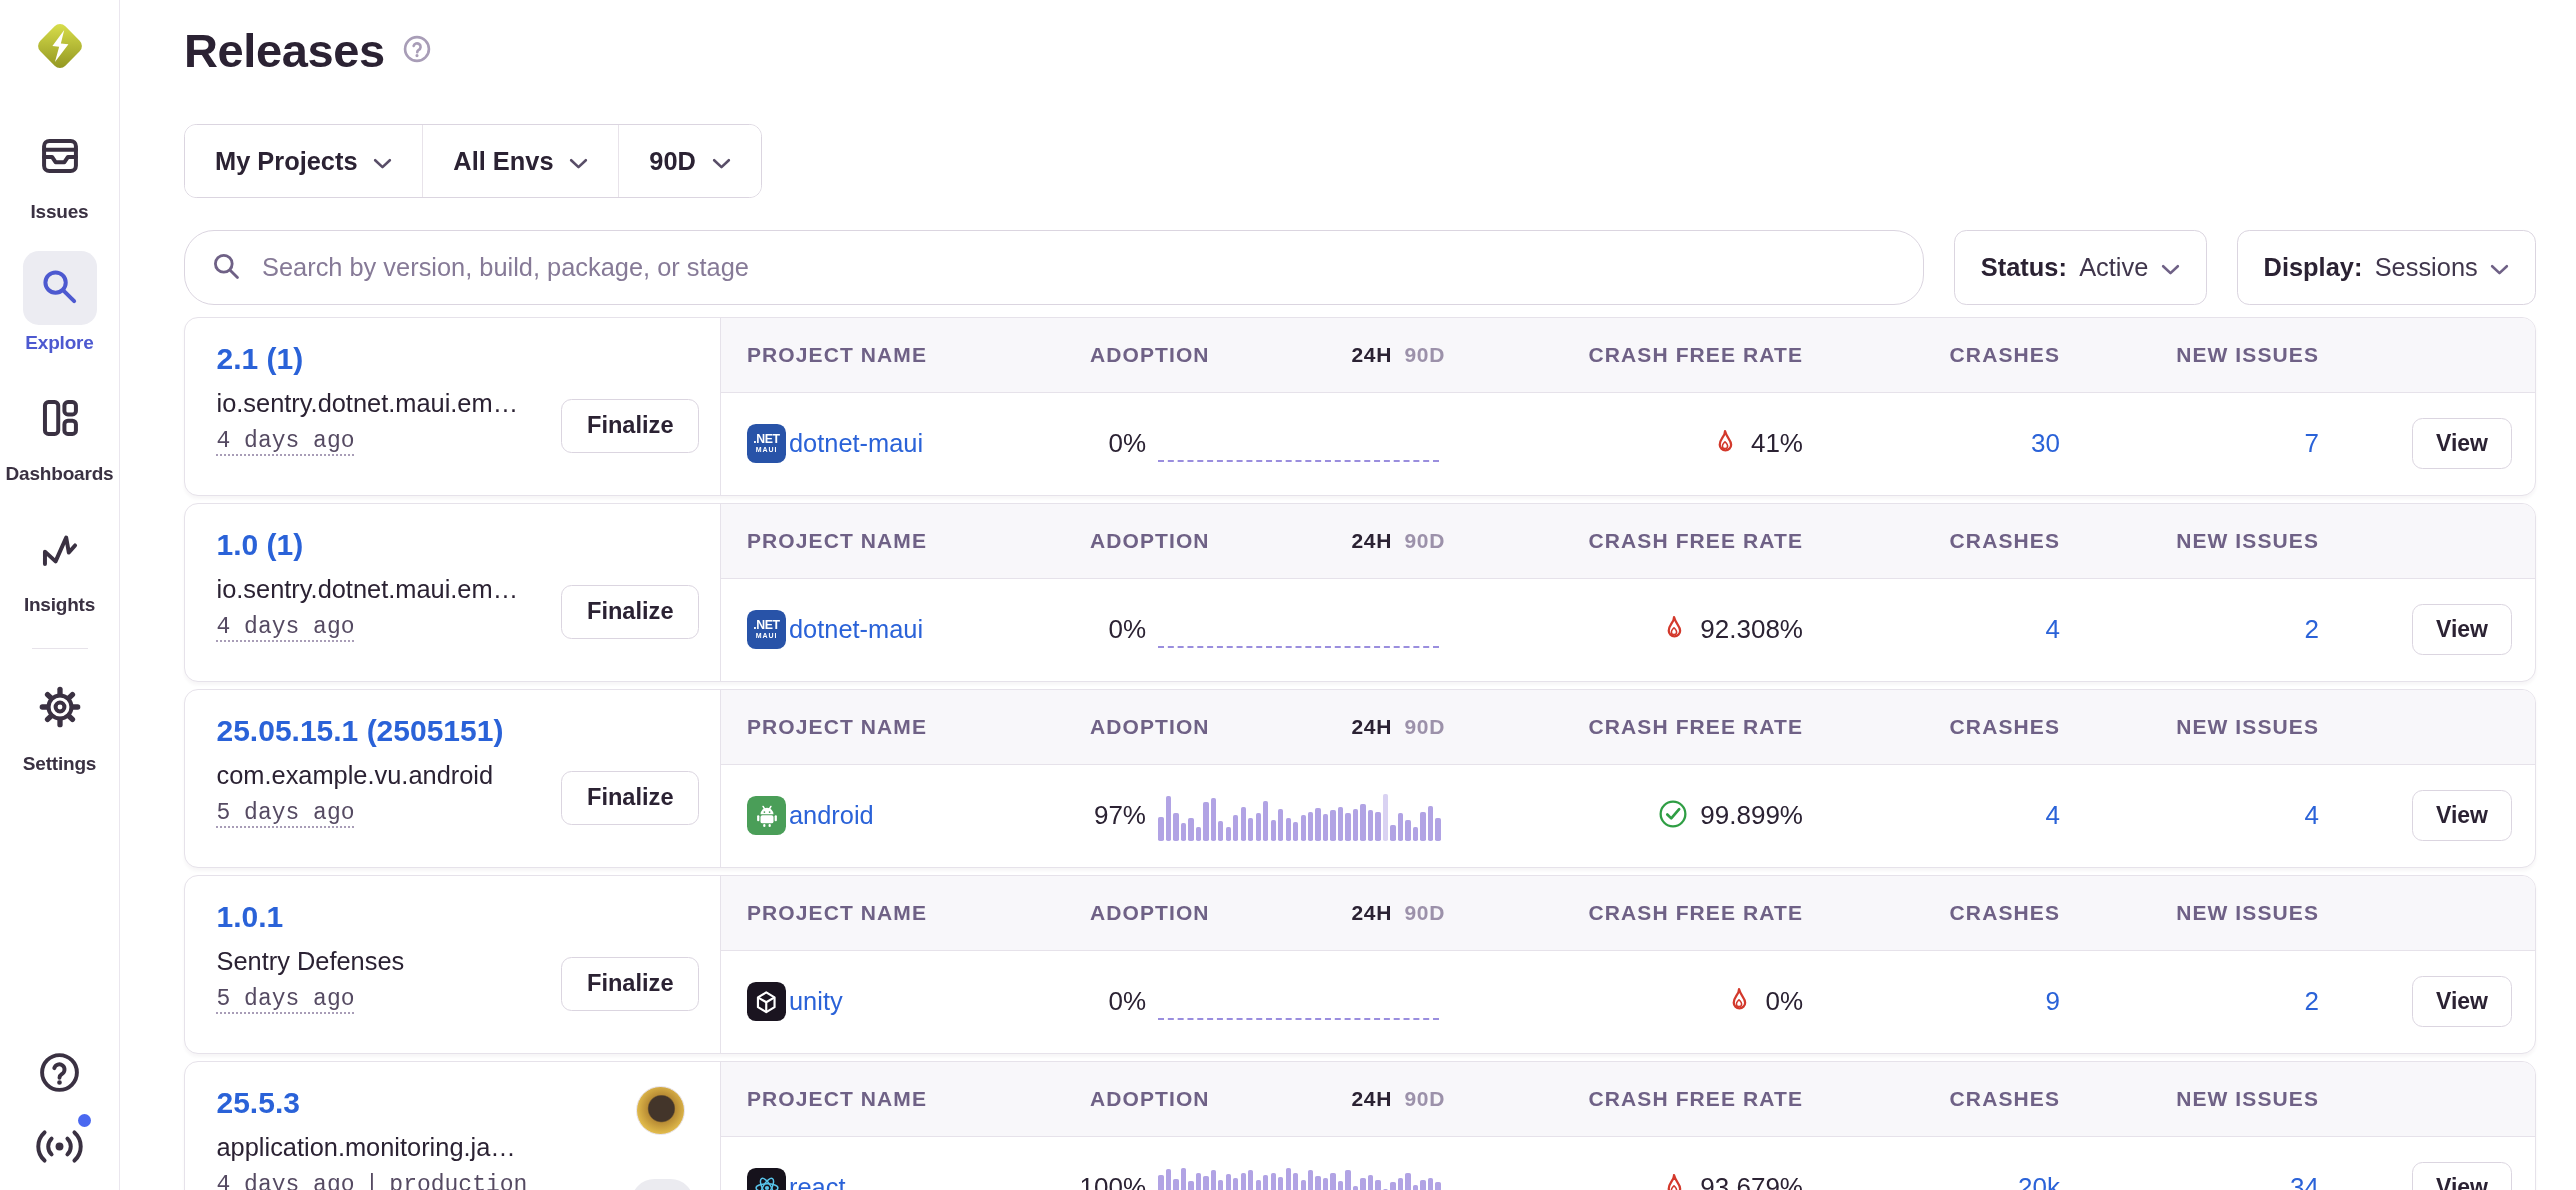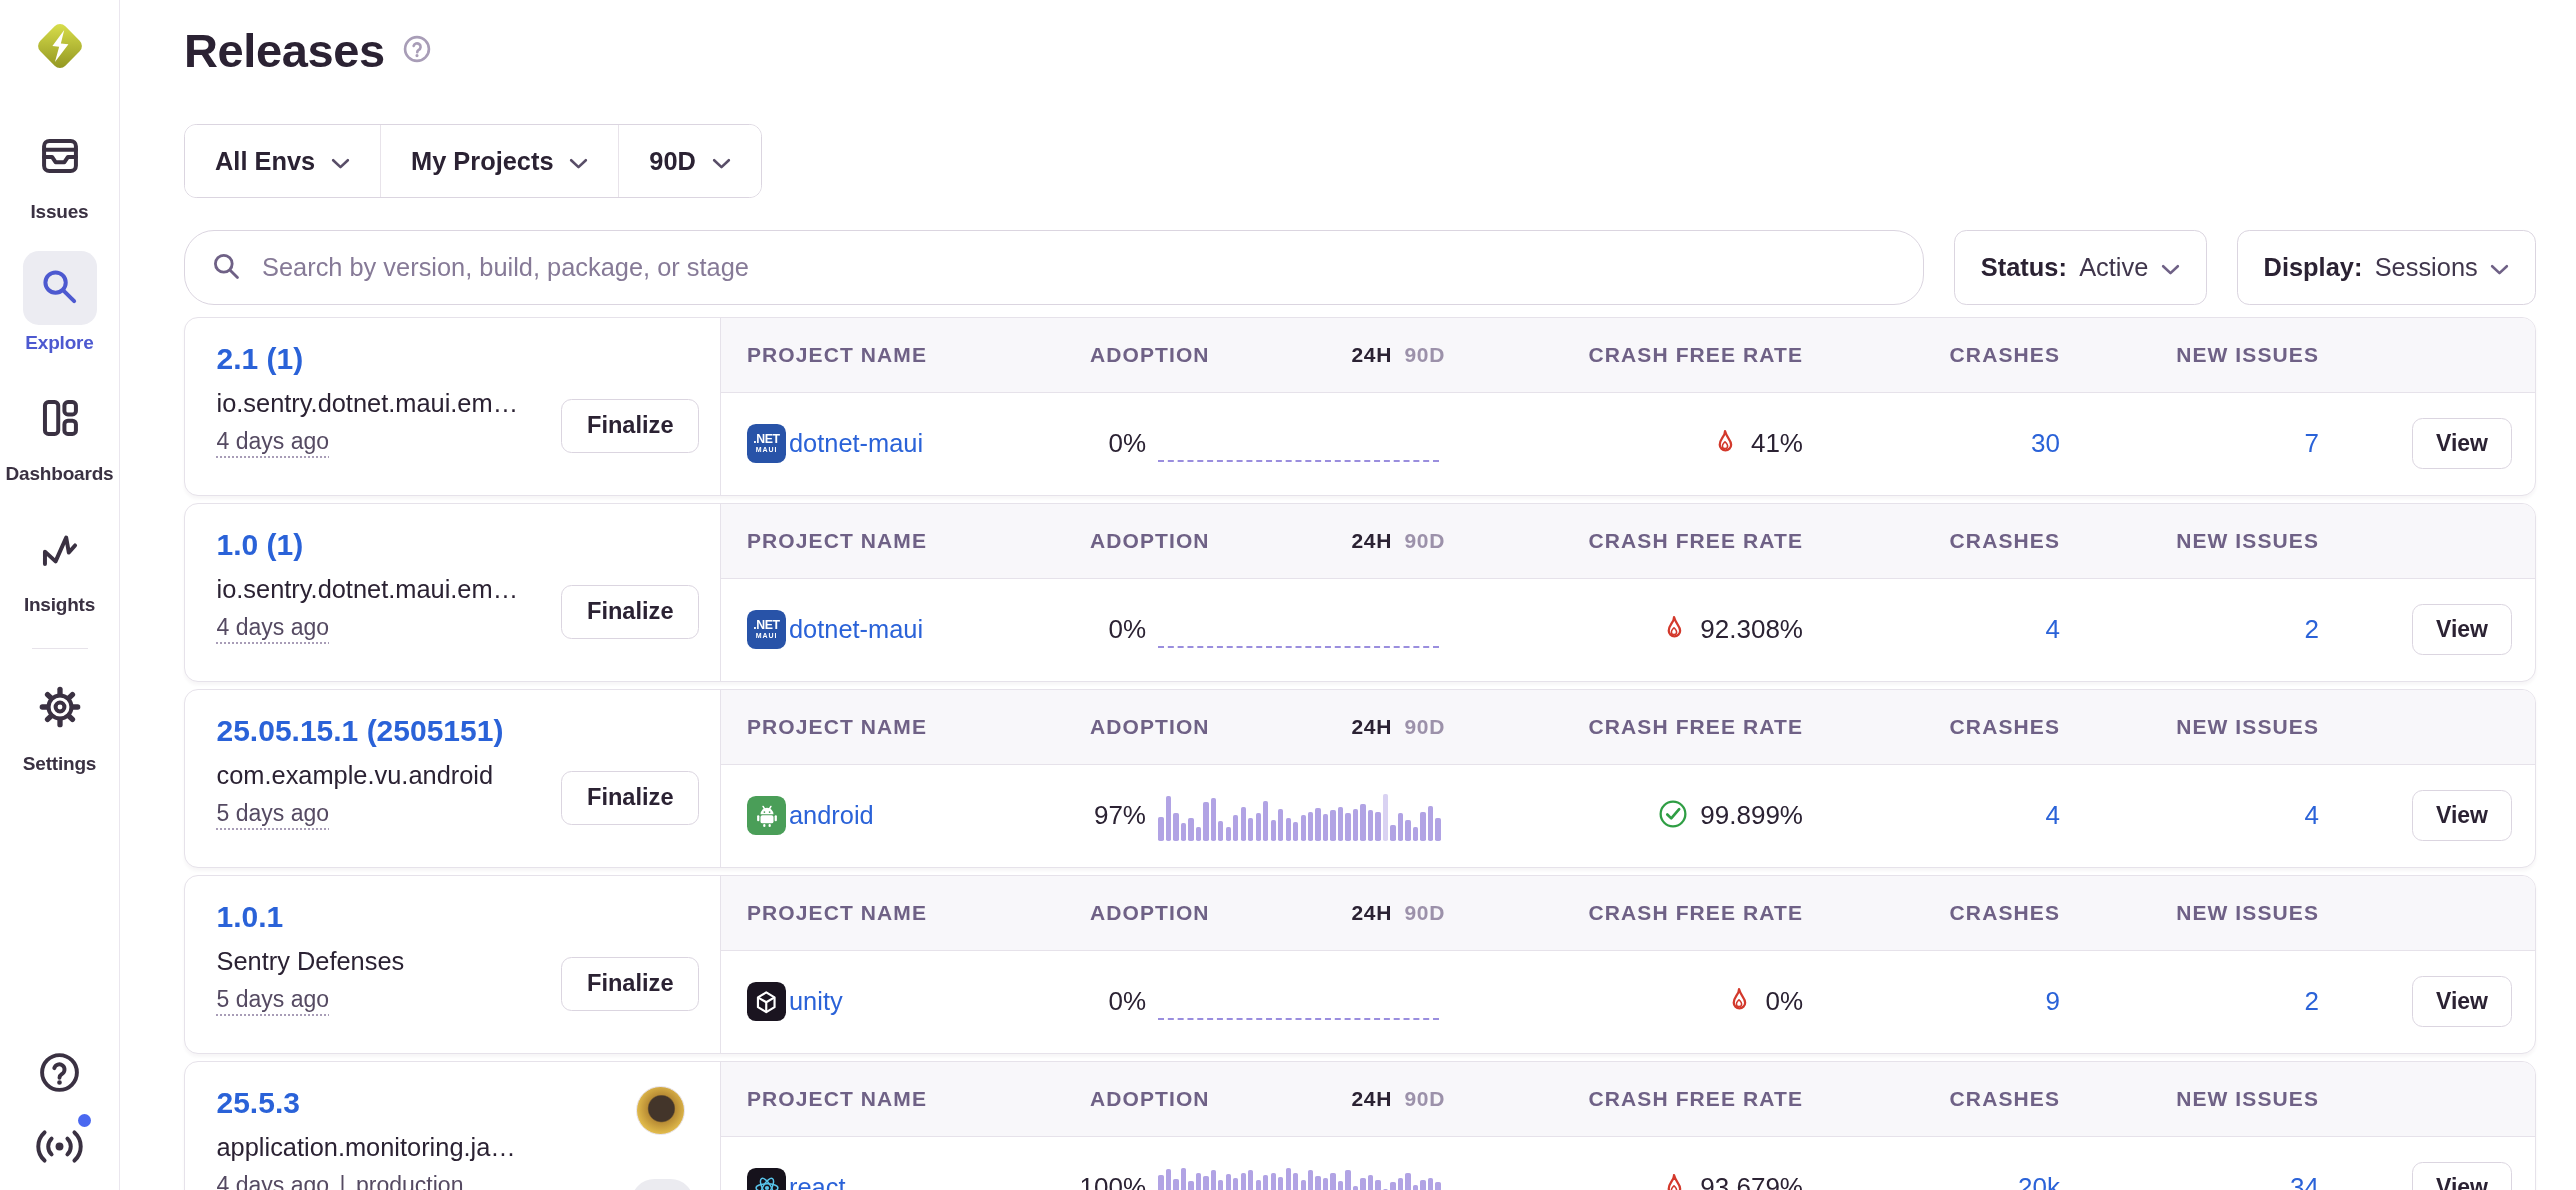--- a/index.html
+++ b/index.html
@@ -53,21 +53,21 @@
     border:1.8px solid #dbd5e0; border-radius:12.3px; background:#fff; font-size:25.4px; font-family:inherit; white-space:nowrap; }
   .control-btn .lbl { font-weight:700; color:#2b2233; }
   .control-btn .val { font-weight:400; color:#40364c; }
 
   
   .card { display:flex; height:179px; border:1.8px solid #e6e2ea; border-radius:14px;
     background:#fff; margin-bottom:7px; overflow:hidden; box-shadow:0 2.6px 3.5px rgba(43,34,51,0.04); }
   .card-left { width:536px; flex-shrink:0; position:relative; padding:24.5px 0 0 31.5px; border-right:1.8px solid #e6e2ea; }
   .version { font-size:30px; font-weight:600; color:#2a62d8; text-decoration:none; display:inline-block; }
   .package { font-size:25.4px; color:#2b2233; margin-top:12.3px; max-width:385px; white-space:nowrap; overflow:hidden; }
-  .meta { font-size:23px; color:#554a62; margin-top:10.5px; display:flex; align-items:center; gap:10.5px; }
+  .meta { font-size:23px; color:#554a62; margin-top:10.5px; display:flex; align-items:center; gap:10.5px;font-family:Liberation Mono, monospace; }
   .age { text-decoration:underline dotted #a89db7; text-decoration-thickness:2.2px; text-underline-offset:7px; }
   .finalize-btn { position:absolute; right:21px; top:81px; height:54px; padding:0 24.5px;
     border:1.8px solid #dbd5e0; border-radius:10.5px; background:#fff; font-size:23.6px; font-weight:600; color:#2b2233; font-family:inherit; }
   .avatar { position:absolute; right:35px; top:24.5px; width:49px; height:49px; border-radius:50%;
     background:radial-gradient(circle at 52% 46%, #43352a 0 36%, #b98d35 40%, #e0b94a 70%, #caa22f 100%);
     border:1.8px solid #e8e3ea; }
   .check-pill { position:absolute; right:26px; top:117px; width:63px; height:47px; border-radius:23.6px;
     background:#ebebf0; display:flex; align-items:center; justify-content:center; }
 
   .card-right { flex:1; display:flex; flex-direction:column; min-width:0; }
@@ -229,29 +229,29 @@
       <svg width="30" height="30" viewBox="0 0 34 34" fill="none" stroke="#a89db7">
         <circle cx="17" cy="17" r="13.5" stroke-width="3"></circle>
         <path d="M13.2 13.5 a4 4 0 1 1 5.8 4.6 c-1.2 0.8 -1.7 1.4 -1.7 2.6" stroke-width="3" stroke-linecap="round"></path>
         <circle cx="17" cy="24.5" r="0.8" fill="#a89db7" stroke-width="2"></circle>
       </svg>
     </span>
   </div>
 
   <div class="filter-group" data-interactable="false">
     <button class="filter-seg" data-interactable="true">
-      <span data-interactable="false">All Envs</span>
+      <span data-interactable="false">My Projects</span>
       <span data-interactable="false">
         <svg width="19" height="11.4" viewBox="0 0 22 13" fill="none" stroke="#594e68" stroke-width="3" stroke-linecap="round" stroke-linejoin="round">
             <path d="M2.5 2.5 L11 10.5 L19.5 2.5"></path>
           </svg>
       </span>
     </button>
     <button class="filter-seg" data-interactable="true">
-      <span data-interactable="false">My Projects</span>
+      <span data-interactable="false">All Envs</span>
       <span data-interactable="false">
         <svg width="19" height="11.4" viewBox="0 0 22 13" fill="none" stroke="#594e68" stroke-width="3" stroke-linecap="round" stroke-linejoin="round">
             <path d="M2.5 2.5 L11 10.5 L19.5 2.5"></path>
           </svg>
       </span>
     </button>
     <button class="filter-seg" data-interactable="true">
       <span data-interactable="false">90D</span>
       <span data-interactable="false">
         <svg width="19" height="11.4" viewBox="0 0 22 13" fill="none" stroke="#594e68" stroke-width="3" stroke-linecap="round" stroke-linejoin="round">

